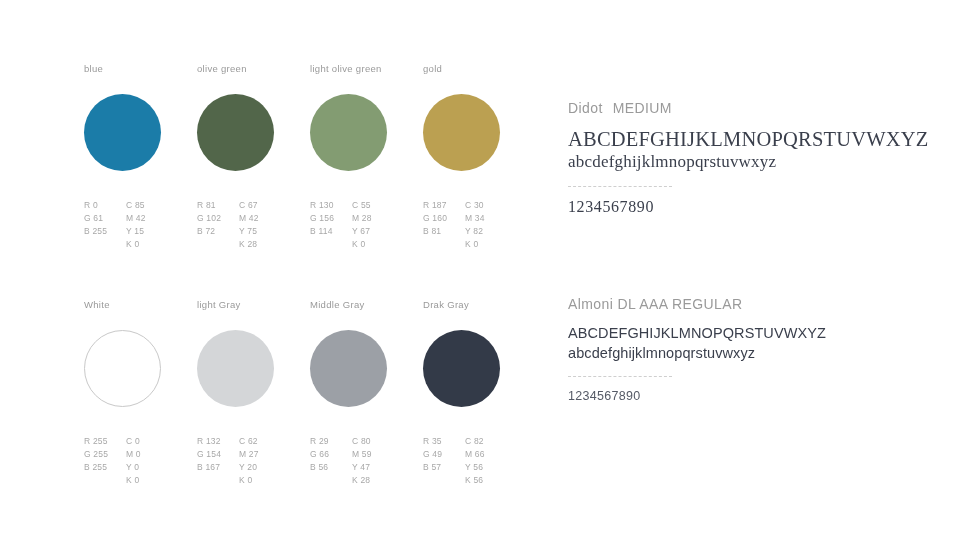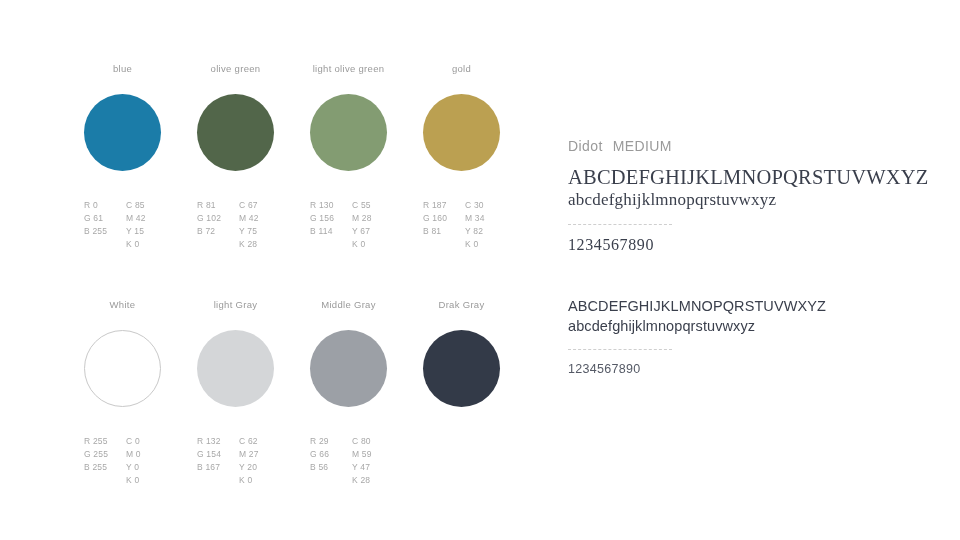--- a/index.html
+++ b/index.html
@@ -35,21 +35,20 @@
   .swatch {
     width: 113px;
     margin-left: 0;
     position: relative;
   }
   .swatch.first { margin-left: 84px; }
 
   .swatch-label {
     font-size: 9.5px;
     color: #9a9a9a;
-    text-align: center;
     width: 77px;
     letter-spacing: 0.3px;
     height: 14px;
     line-height: 14px;
   }
   .swatch-circle {
     width: 77px;
     height: 77px;
     border-radius: 50%;
     margin-top: 18px;
@@ -85,21 +84,20 @@
   .type-block { position: absolute; left: 0; width: 392px; }
   .type-block.block-1 { top: 100px; }
   .type-block.block-2 { top: 296px; }
 
   .type-head {
     font-size: 14px;
     color: #9a9a9a;
     letter-spacing: 0.4px;
     margin-bottom: 9px;
     height: 18px;
-    margin-top: 38px;
   }
   .type-head .fname { margin-right: 10px; }
 
   .specimen-serif {
     font-family: "Liberation Serif", serif;
     color: #3a3f4c;
   }
   .specimen-serif .upper {
     font-size: 20.5px;
     letter-spacing: 0.2px;
@@ -260,40 +258,53 @@
         <span>B 56</span>
         <span>Y 47</span>
         <span></span>
         <span>K 28</span>
       </div>
     </div>
 
     <div class="swatch">
       <div class="swatch-label">Drak Gray</div>
       <div class="swatch-circle" style="background:#333A48"></div>
+      <div class="spec">
+        <span>R 35</span>
+        <span>C 82</span>
+        <span>G 49</span>
+        <span>M 66</span>
+        <span>B 57</span>
+        <span>Y 56</span>
+        <span></span>
+        <span>K 56</span>
+      </div>
     </div>
 
   </div>
 </div>
 
 <div class="type-section">
 
   <div class="type-block block-1">
     <div class="type-head">
       <span class="fname">Didot</span><span>MEDIUM</span>
     </div>
     <div class="specimen-serif">
       <div class="upper">ABCDEFGHIJKLMNOPQRSTUVWXYZ</div>
       <div class="lower">abcdefghijklmnopqrstuvwxyz</div>
       <div class="type-divider"></div>
       <div class="digits">1234567890</div>
     </div>
   </div>
 
   <div class="type-block block-2">
+    <div class="type-head">
+      <span class="fname">Almoni DL AAA REGULAR</span><span></span>
+    </div>
     <div class="specimen-sans">
       <div class="upper">ABCDEFGHIJKLMNOPQRSTUVWXYZ</div>
       <div class="lower">abcdefghijklmnopqrstuvwxyz</div>
       <div class="type-divider"></div>
       <div class="digits">1234567890</div>
     </div>
   </div>
 
 </div>
 

